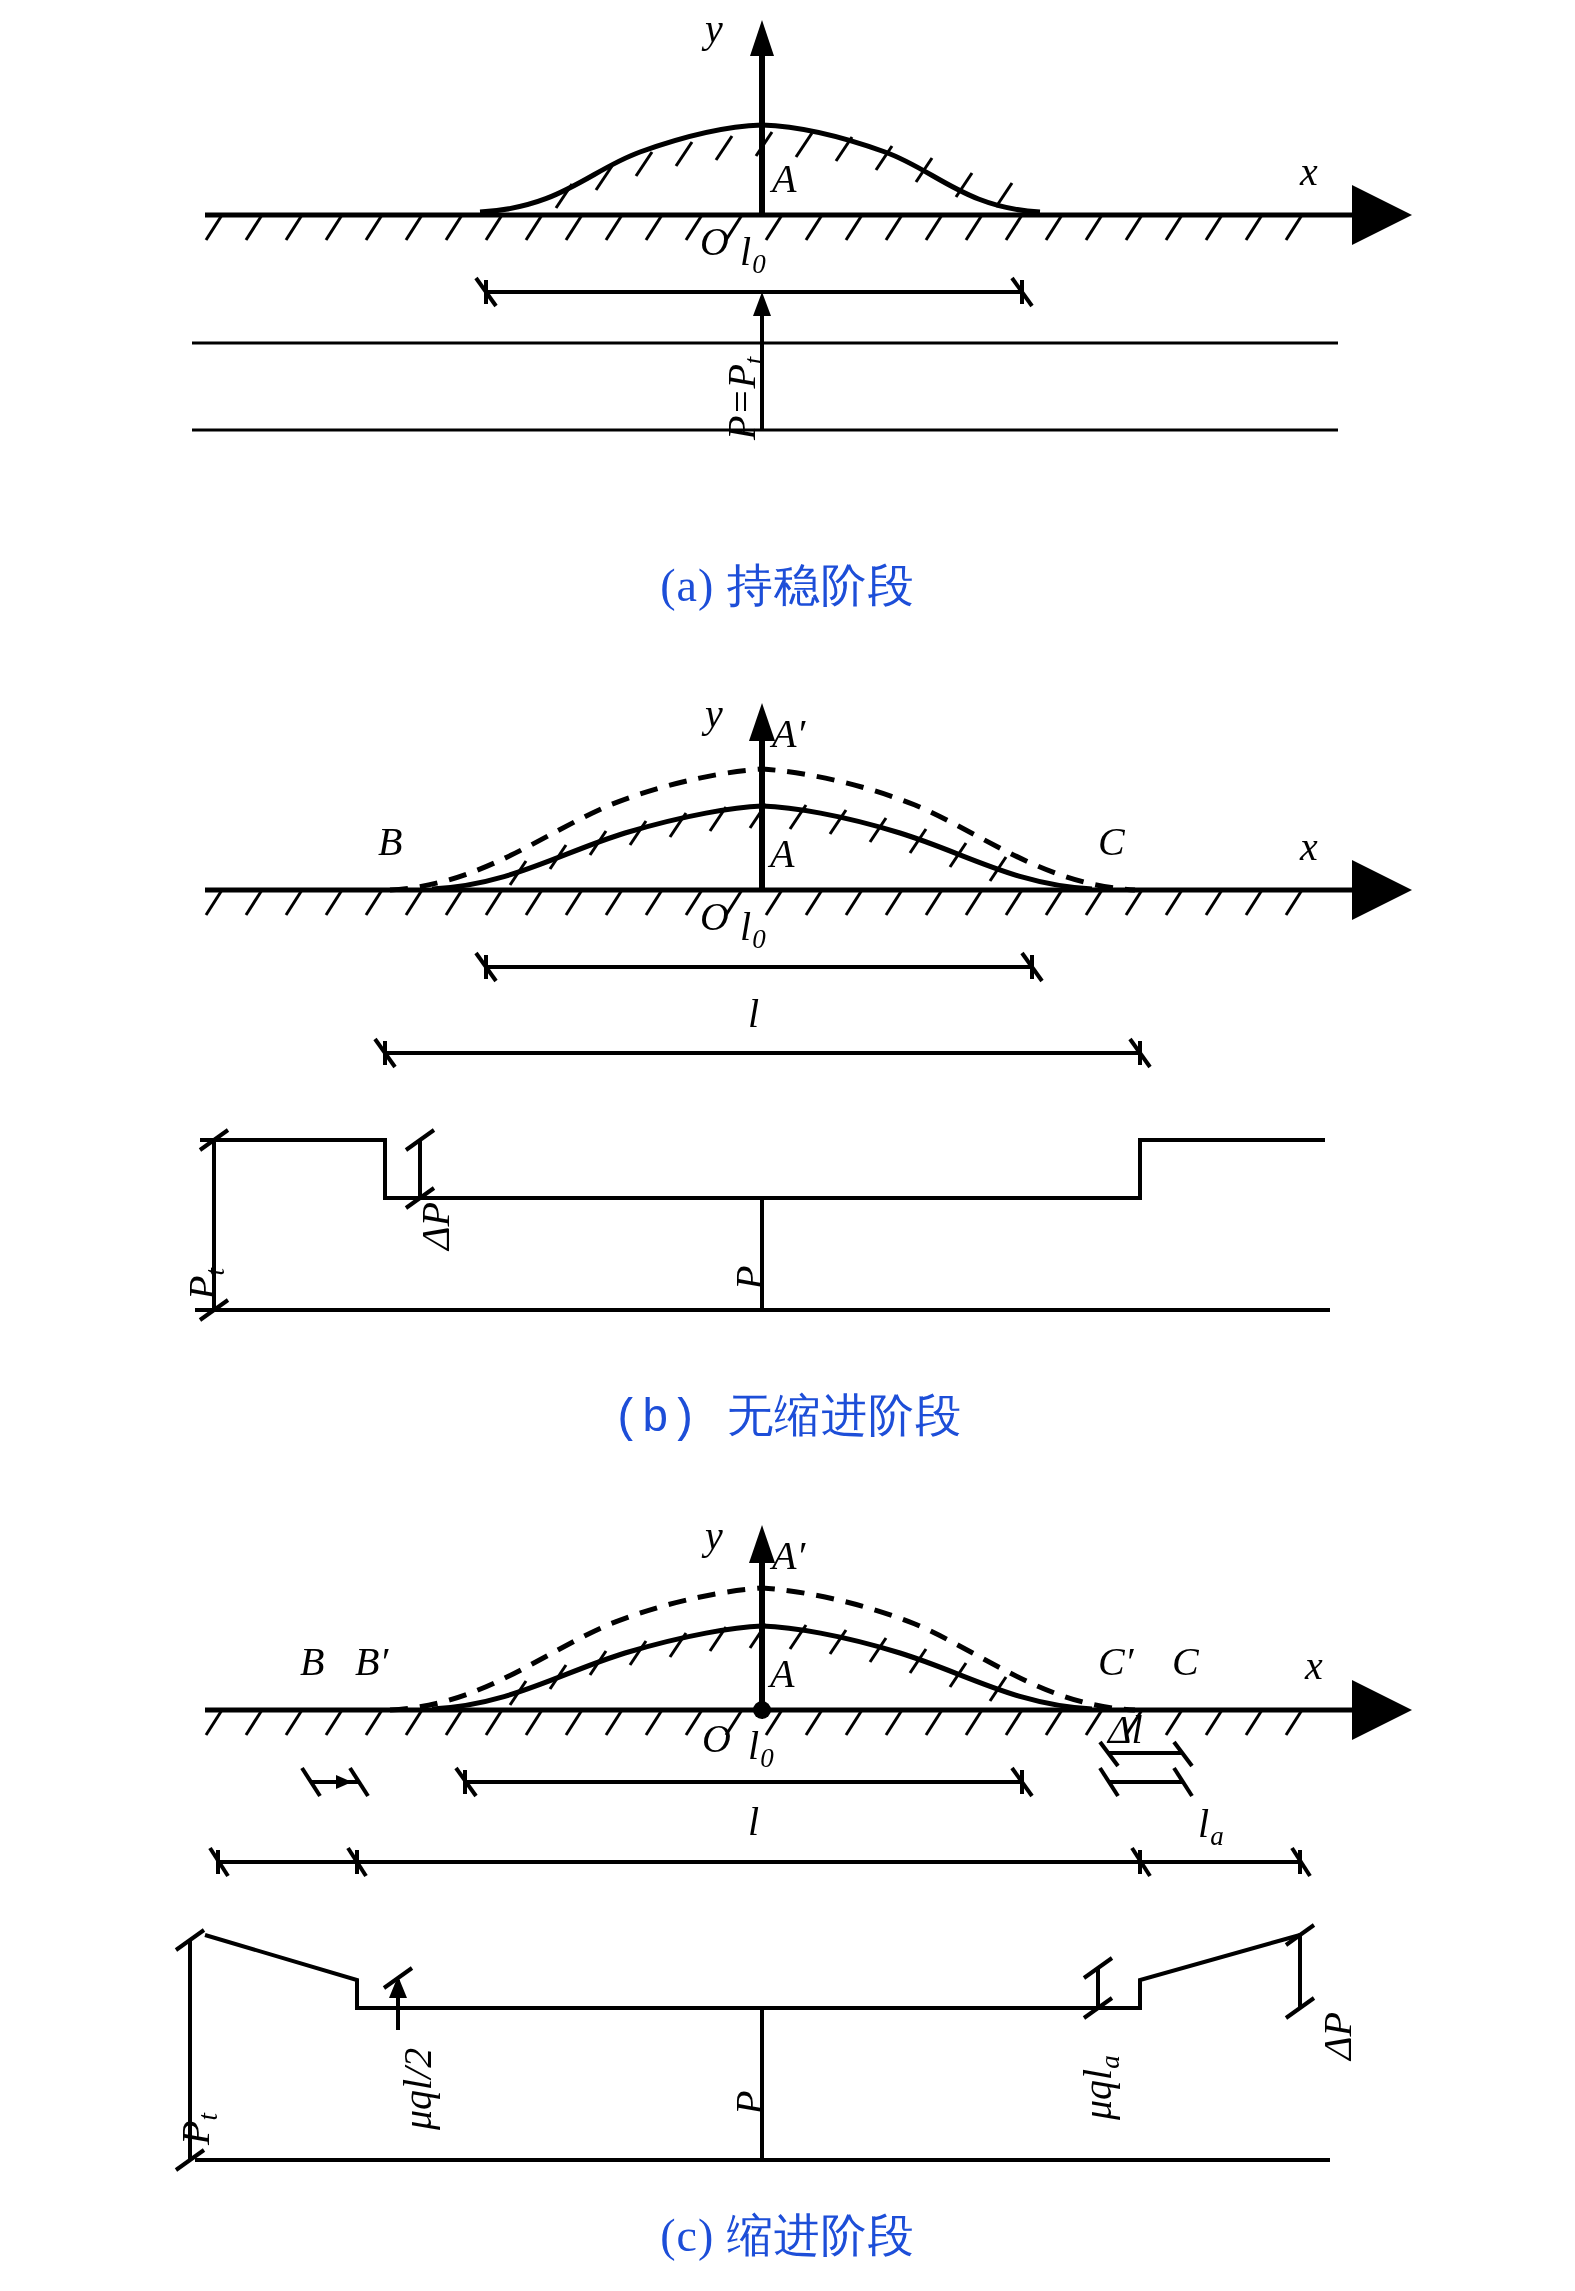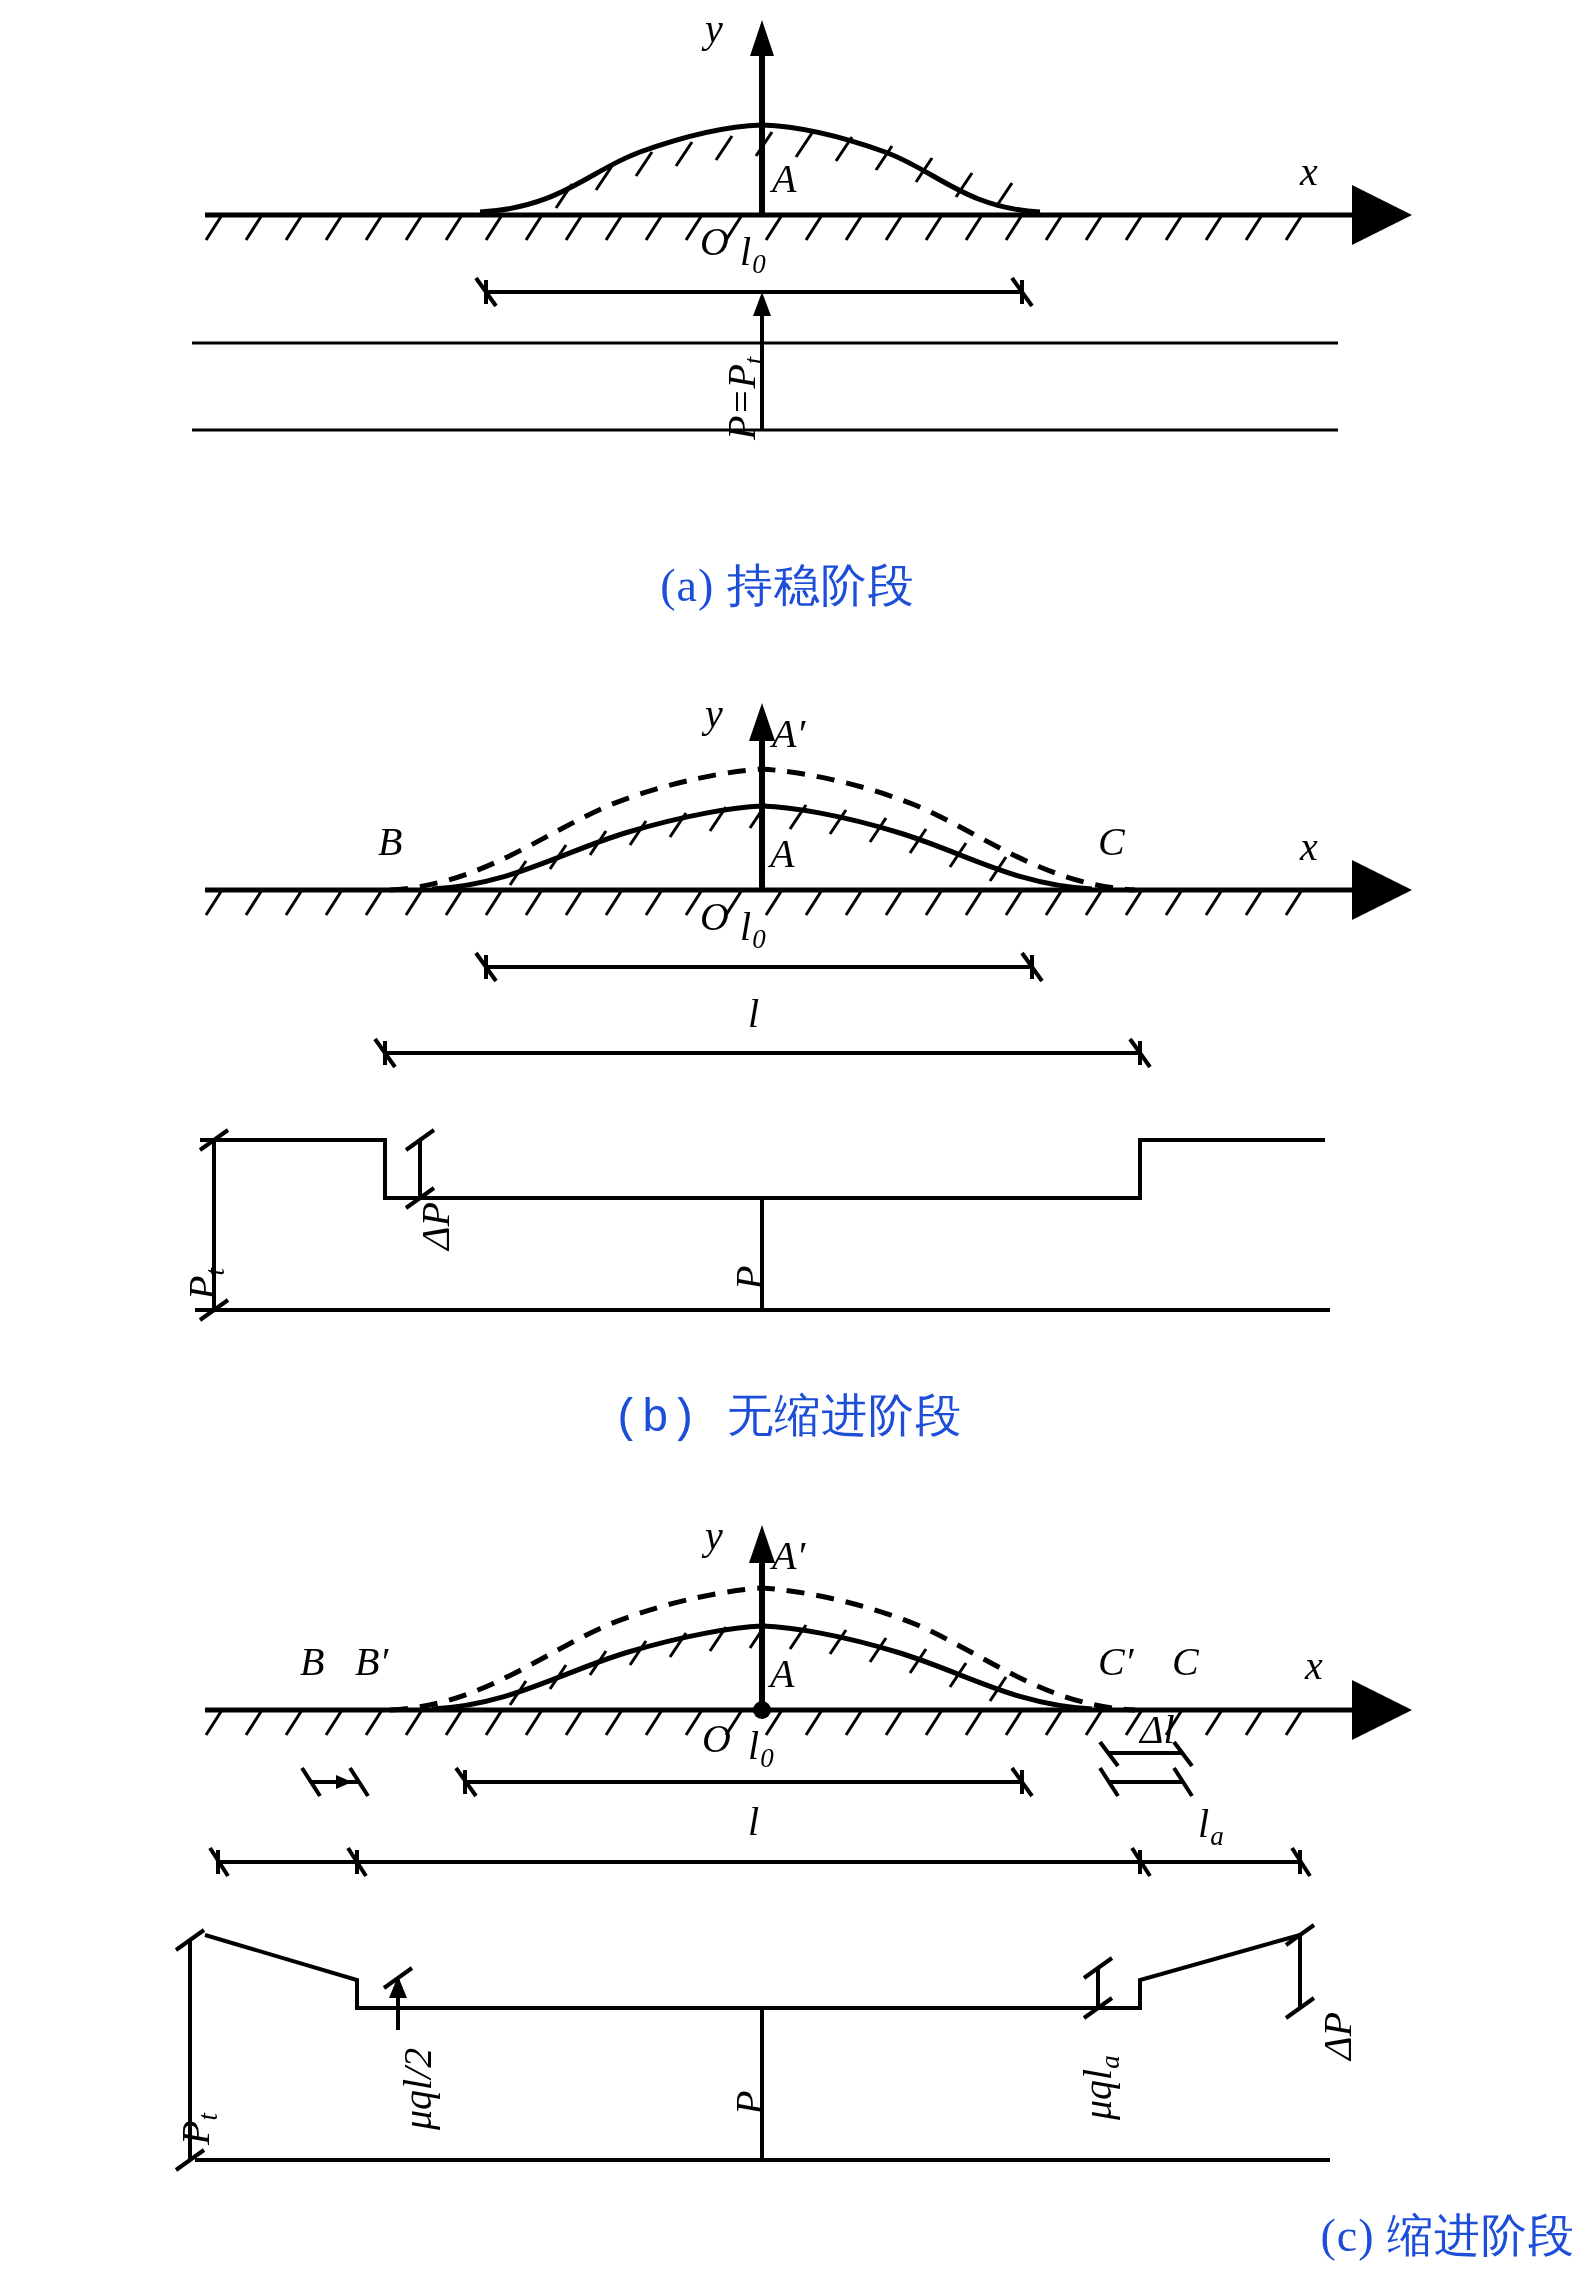--- a/index.html
+++ b/index.html
@@ -413,21 +413,21 @@
     <div style="position:absolute;left:772px;top:22px;" class="lbl-it">A′</div>
     <div style="position:absolute;left:770px;top:140px;" class="lbl-it">A</div>
     <div style="position:absolute;left:300px;top:128px;" class="lbl-it">B</div>
     <div style="position:absolute;left:355px;top:128px;" class="lbl-it">B′</div>
     <div style="position:absolute;left:1098px;top:128px;" class="lbl-it">C′</div>
     <div style="position:absolute;left:1172px;top:128px;" class="lbl-it">C</div>
     <div style="position:absolute;left:702px;top:205px;" class="lbl-it">O</div>
     <div style="position:absolute;left:748px;top:212px;">
       <span class="lbl-it">l</span><span class="lbl-it-sm" style="position:relative;top:8px;left:1px;">0</span>
     </div>
-    <div style="position:absolute;left:1108px;top:196px;margin-left:32px;" class="lbl-it">Δl</div>
+    <div style="position:absolute;left:1108px;top:196px;" class="lbl-it">Δl</div>
     <div style="position:absolute;left:748px;top:288px;" class="lbl-it">l</div>
     <div style="position:absolute;left:1198px;top:290px;">
       <span class="lbl-it">l</span><span class="lbl-it-sm" style="position:relative;top:8px;left:1px;">a</span>
     </div>
 
     <div style="position:absolute;left:380px;top:470px;width:60px;height:170px;">
       <div style="transform:rotate(-90deg);transform-origin:left top;position:absolute;left:14px;top:150px;white-space:nowrap;" class="lbl-it">μql/2</div>
     </div>
     <div style="position:absolute;left:1060px;top:460px;width:60px;height:170px;">
       <div style="transform:rotate(-90deg);transform-origin:left top;position:absolute;left:14px;top:150px;white-space:nowrap;">
@@ -440,15 +440,15 @@
     <div style="position:absolute;left:158px;top:515px;width:60px;height:150px;">
       <div style="transform:rotate(-90deg);transform-origin:left top;position:absolute;left:14px;top:120px;white-space:nowrap;">
         <span class="lbl-it">P</span><span class="lbl-it-sm" style="position:relative;top:8px;">t</span>
       </div>
     </div>
     <div style="position:absolute;left:712px;top:515px;width:60px;height:120px;">
       <div style="transform:rotate(-90deg);transform-origin:left top;position:absolute;left:14px;top:90px;white-space:nowrap;" class="lbl-it">P</div>
     </div>
   </div>
 
-  <div class="caption" style="top:2205px;text-align:right;">(c) 缩进阶段</div>
+  <div class="caption" style="top:2205px;">(c) 缩进阶段</div>
 
 </div>
 
 </body></html>

